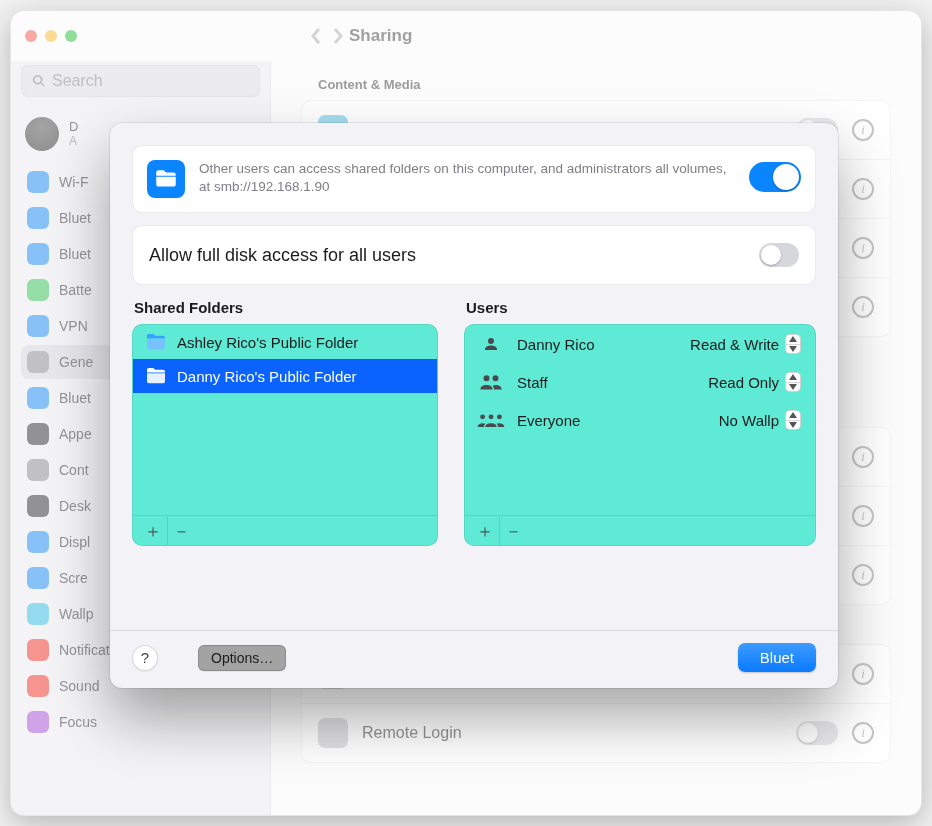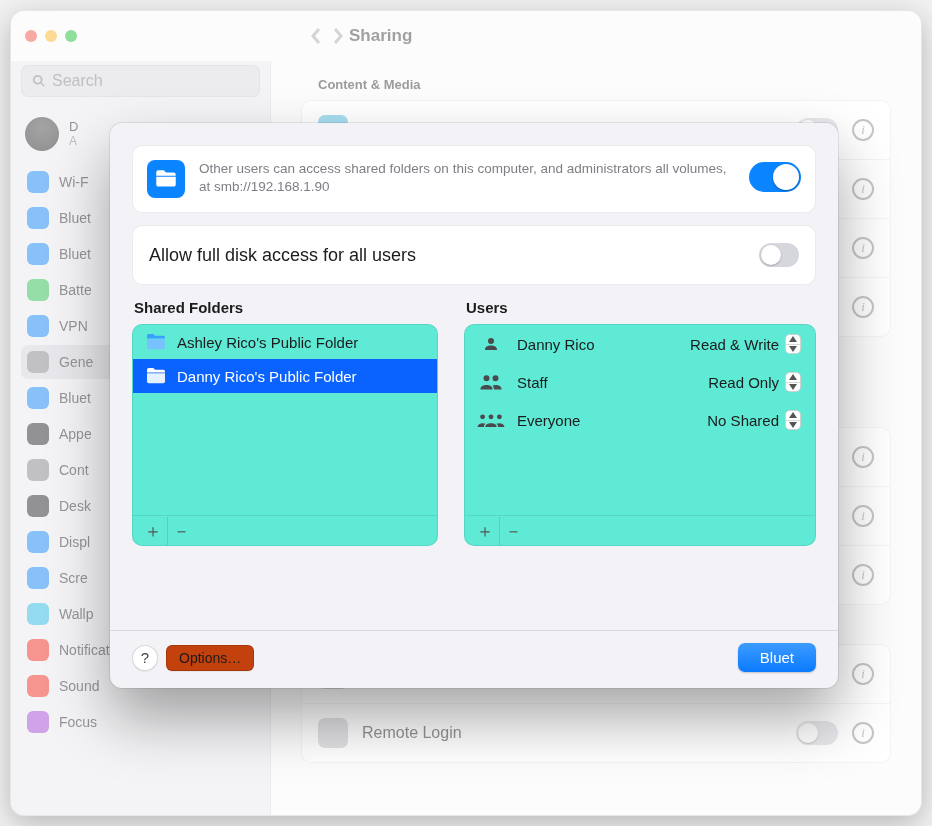--- a/index.html
+++ b/index.html
@@ -88,21 +88,21 @@
   .permsel{ display:flex; align-items:center; gap:6px; color:#1c1c1e; font-size:15px; padding:2px 4px;}
   .stepper{ width:16px; height:20px; display:flex; flex-direction:column; border:1px solid rgba(0,0,0,0.18); border-radius:5px; overflow:hidden; background:#fff;}
   .stepper div{ flex:1; display:flex; align-items:center; justify-content:center;}
   .stepper div:first-child{ border-bottom:1px solid rgba(0,0,0,0.15);}
   .stepper svg{ width:8px; height:6px; fill:#555;}
 
   .modal hr{ border:none; border-top:1px solid rgba(0,0,0,0.1); margin: 16px -22px 12px;}
 
   .modalfoot{ display:flex; align-items:center; justify-content:space-between;}
   .helpbtn{ width:26px; height:26px; border-radius:50%; background:#fff; border:1px solid rgba(0,0,0,0.15); display:flex; align-items:center; justify-content:center; font-size:15px; color:#444; box-shadow:0 1px 1px rgba(0,0,0,0.06);}
-  .optbtn{ background:#c2410c; border:1px solid rgba(0,0,0,0.15); border-radius:6px; padding:4px 12px; font-size:14px; color:#1c1c1e; box-shadow:0 1px 1px rgba(0,0,0,0.06);}
+  .optbtn{ background:#a3a3a3; border:1px solid rgba(0,0,0,0.15); border-radius:6px; padding:4px 12px; font-size:14px; color:#1c1c1e; box-shadow:0 1px 1px rgba(0,0,0,0.06);margin-left:32px;}
   .donebtn{ background: linear-gradient(#3d9bff,#0a7aff); color:#fff; border:none; border-radius:7px; padding:6px 22px; font-size:15px; font-weight:500; box-shadow: 0 1px 2px rgba(0,0,0,0.2);}
   .leftbtns{ display:flex; align-items:center; gap:8px;}
 
   
   .ic.blue{background:#1e90ff;} .ic.cyan{background:#34c0eb;} .ic.teal{background:#34c759;}
   .ic.gray{background:#8e8e93;} .ic.red{background:#ff3b30;} .ic.purple{background:#af52de;}
   .ic.black{background:#3a3a3c;}
 </style>
 </head>
 <body>
@@ -418,21 +418,21 @@
     </div>
             </div>
             <div class="ur">
     <span class="uic">
                 <svg width="30" height="18" viewBox="0 0 40 24">
                   <path d="M8 11a3.5 3.5 0 100-7 3.5 3.5 0 000 7zm12 0a3.5 3.5 0 100-7 3.5 3.5 0 000 7zm12 0a3.5 3.5 0 100-7 3.5 3.5 0 000 7zM1 21c0-2.6 3.3-4.5 7-4.5 1.5 0 3 .3 4.2.9C10.8 18.5 10 19.9 10 21v1H1v-1zm11 0c0-2.6 3.6-4.5 8-4.5s8 1.9 8 4.5v1H12v-1zm18 0c0-1.1-.8-2.5-2.2-3.6 1.2-.6 2.7-.9 4.2-.9 3.7 0 7 1.9 7 4.5v1h-9v-1z"></path>
                 </svg>
               </span>
     <span class="name">Everyone</span>
     <div class="permsel">
-      <span>No Shared</span>
+      <span>No Wallp</span>
       <div class="stepper">
         <div>
                     <svg viewBox="0 0 8 6">
                       <path d="M4 0L8 6H0z"></path>
                     </svg>
                   </div>
         <div>
                     <svg viewBox="0 0 8 6">
                       <path d="M4 6L0 0h8z"></path>
                     </svg>

